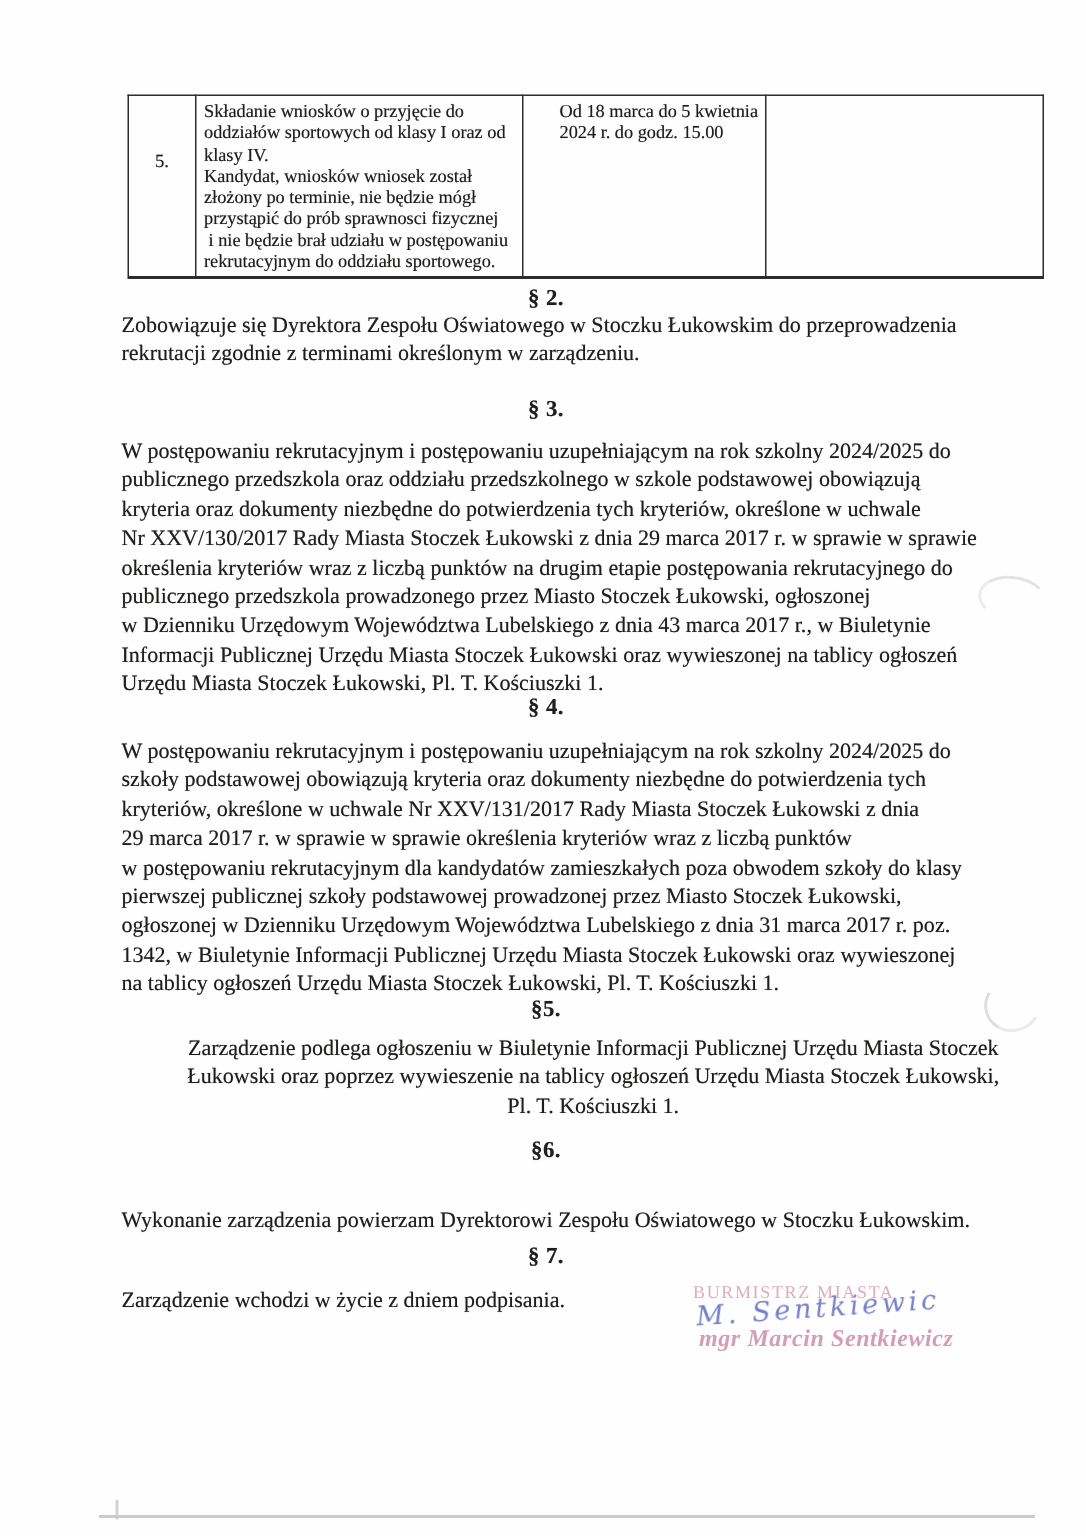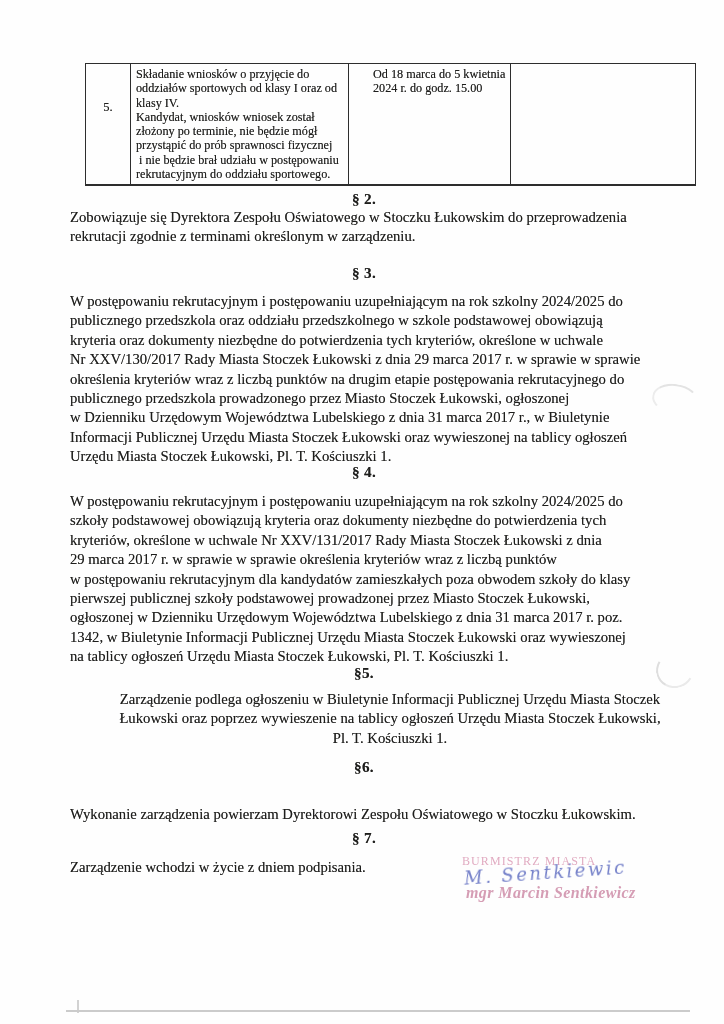--- a/index.html
+++ b/index.html
@@ -38,21 +38,21 @@
 
   
   .sec-heading {
     position:absolute; left:70px; width:588px;
     text-align:center; font-size:15.2px; font-weight:bold; letter-spacing:.3px;
   }
   .sec-body {
     position:absolute; left:70px; width:640px;
     font-size:14.7px; line-height:19.4px;
   }
-  .sec-body .tline { white-space:pre; }
+  .sec-body .tline { white-space:pre;margin-left:11px; }
 
   .h-s2 { top:190px; } .b-s2 { top:208px; }
   .h-s3 { top:264px; } .b-s3 { top:292px; }
   .h-s4 { top:463px; } .b-s4 { top:492px; }
   .h-s5 { top:664px; } .b-s5 { top:690px;text-align:center; }
   .h-s6 { top:758px; } .b-s6 { top:805px; }
   .h-s7 { top:829px; } .b-s7 { top:858px; }
 
   
   .stamp { position:absolute; left:462px; top:854px; width:200px; }
@@ -132,21 +132,21 @@
     </div>
 
   <div class="sec-heading h-s3">§ 3.</div>
   <div class="sec-body b-s3">
       <div class="tline">W postępowaniu rekrutacyjnym i postępowaniu uzupełniającym na rok szkolny 2024/2025 do</div>
       <div class="tline">publicznego przedszkola oraz oddziału przedszkolnego w szkole podstawowej obowiązują</div>
       <div class="tline">kryteria oraz dokumenty niezbędne do potwierdzenia tych kryteriów, określone w uchwale</div>
       <div class="tline">Nr XXV/130/2017 Rady Miasta Stoczek Łukowski z dnia 29 marca 2017 r. w sprawie w sprawie</div>
       <div class="tline">określenia kryteriów wraz z liczbą punktów na drugim etapie postępowania rekrutacyjnego do</div>
       <div class="tline">publicznego przedszkola prowadzonego przez Miasto Stoczek Łukowski, ogłoszonej</div>
-      <div class="tline">w Dzienniku Urzędowym Województwa Lubelskiego z dnia 31 marca 2017 r., w Biuletynie</div>
+      <div class="tline">w Dzienniku Urzędowym Województwa Lubelskiego z dnia 43 marca 2017 r., w Biuletynie</div>
       <div class="tline">Informacji Publicznej Urzędu Miasta Stoczek Łukowski oraz wywieszonej na tablicy ogłoszeń</div>
       <div class="tline">Urzędu Miasta Stoczek Łukowski, Pl. T. Kościuszki 1.</div>
     </div>
 
   <div class="sec-heading h-s4">§ 4.</div>
   <div class="sec-body b-s4">
       <div class="tline">W postępowaniu rekrutacyjnym i postępowaniu uzupełniającym na rok szkolny 2024/2025 do</div>
       <div class="tline">szkoły podstawowej obowiązują kryteria oraz dokumenty niezbędne do potwierdzenia tych</div>
       <div class="tline">kryteriów, określone w uchwale Nr XXV/131/2017 Rady Miasta Stoczek Łukowski z dnia</div>
       <div class="tline">29 marca 2017 r. w sprawie w sprawie określenia kryteriów wraz z liczbą punktów</div>

